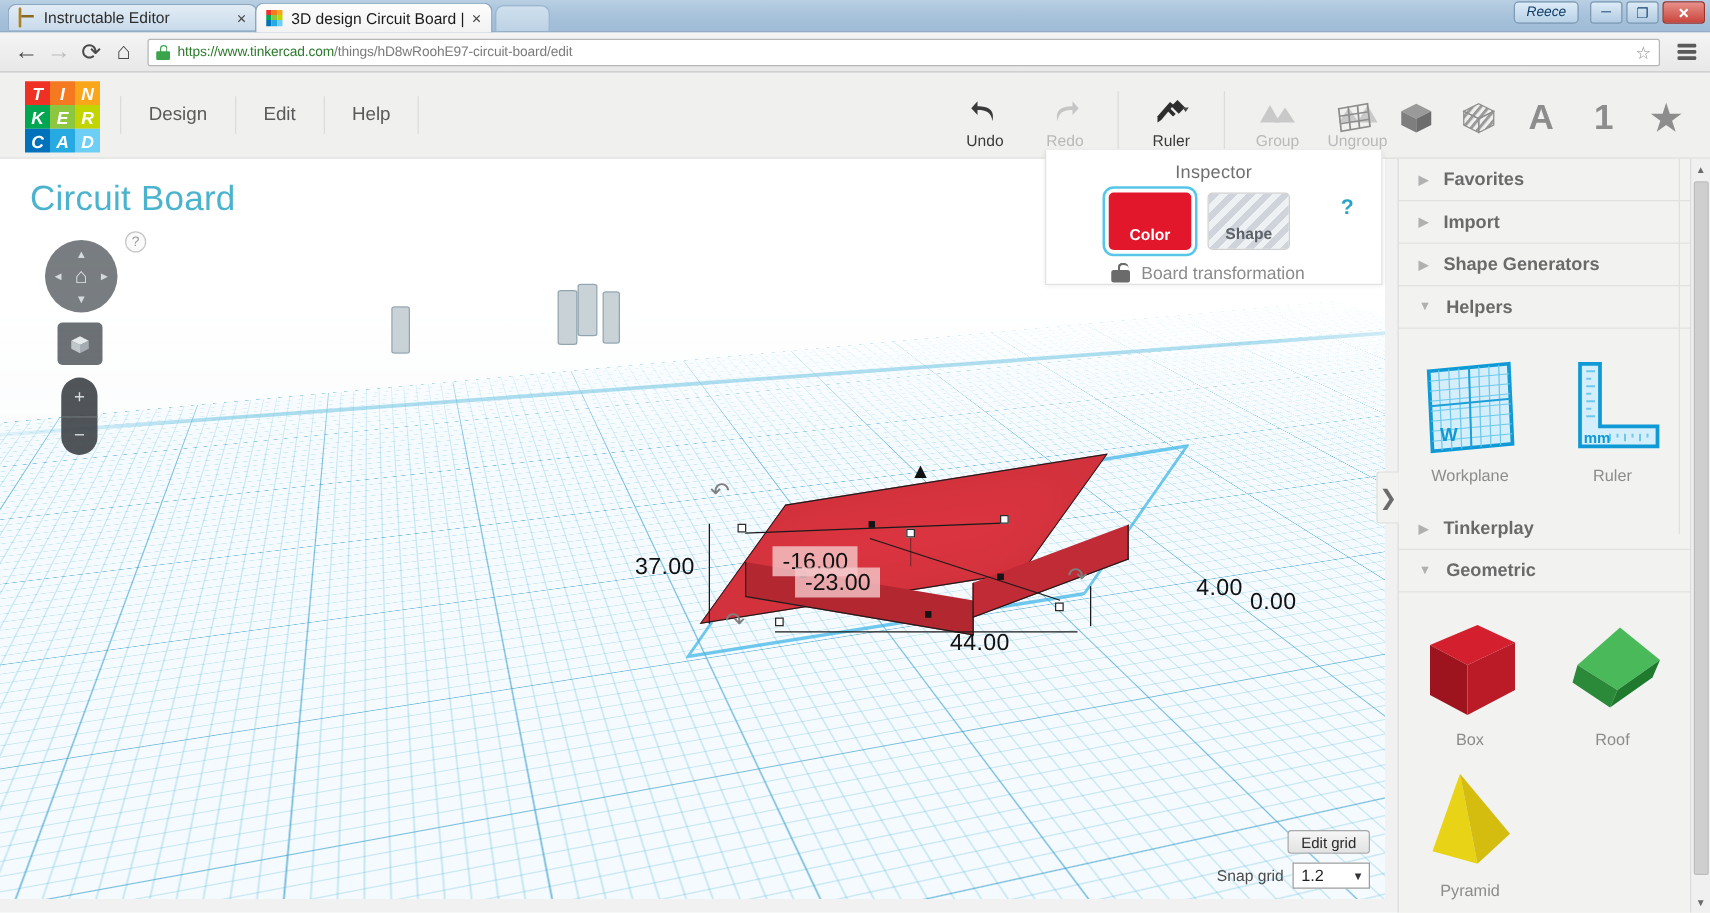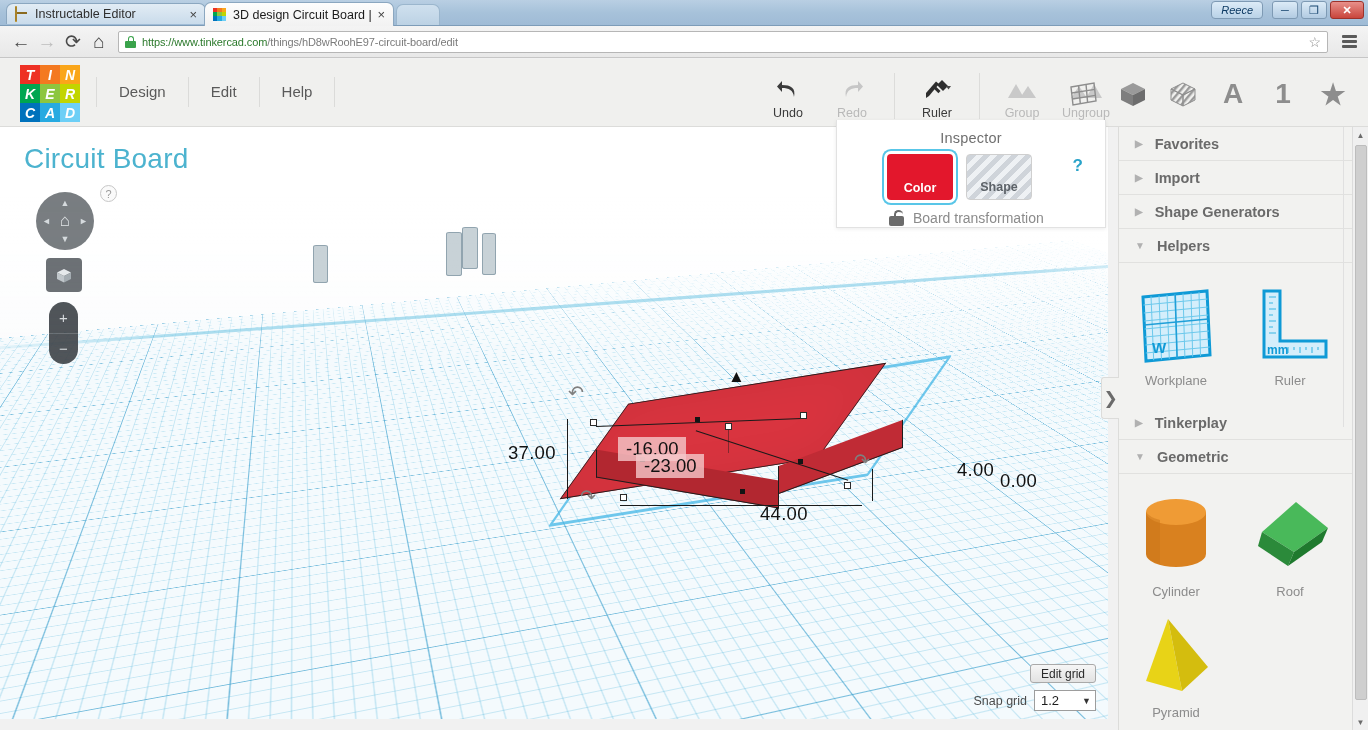--- a/index.html
+++ b/index.html
@@ -679,31 +679,31 @@
   </div>
 
   <div class="sb-section">
     <span class="tri">▼</span>
     <span>Geometric</span>
   </div>
 
   <div class="sb-body">
     <div class="shape-grid">
 
-
       <div class="shape-cell">
         <div class="shape-art">
           <svg width="92" height="92" viewBox="0 0 92 92">
-            <path d="M16 22 L16 64 A30 13 0 0 0 76 64 L76 22 Z" fill="#d9811f"></path>
-            <ellipse cx="46" cy="22" rx="30" ry="13" fill="#ef9b35"></ellipse>
-            <path d="M16 22 L16 64 A30 13 0 0 0 30 74 L30 30 A30 13 0 0 1 16 22 Z" fill="#c9751a" opacity=".5"></path>
+            <path d="M14 26 L52 10 L82 24 L44 42 Z" fill="#d4202e"></path>
+            <path d="M14 26 L44 42 L44 82 L14 66 Z" fill="#9d141f"></path>
+            <path d="M82 24 L44 42 L44 82 L82 62 Z" fill="#bb1b27"></path>
           </svg>
         </div>
-        <span class="shape-name">Cylinder</span>
+        <span class="shape-name">Box</span>
       </div>
+
 
       <div class="shape-cell">
         <div class="shape-art">
           <svg width="92" height="92" viewBox="0 0 92 92">
             <path d="M52 12 L84 38 L50 62 L18 42 Z" fill="#49b95a"></path>
             <path d="M18 42 L50 62 L44 76 L14 56 Z" fill="#2b8a3a"></path>
             <path d="M84 38 L50 62 L44 76 L78 52 Z" fill="#1f7a2e"></path>
           </svg>
         </div>
         <span class="shape-name">Roof</span>

